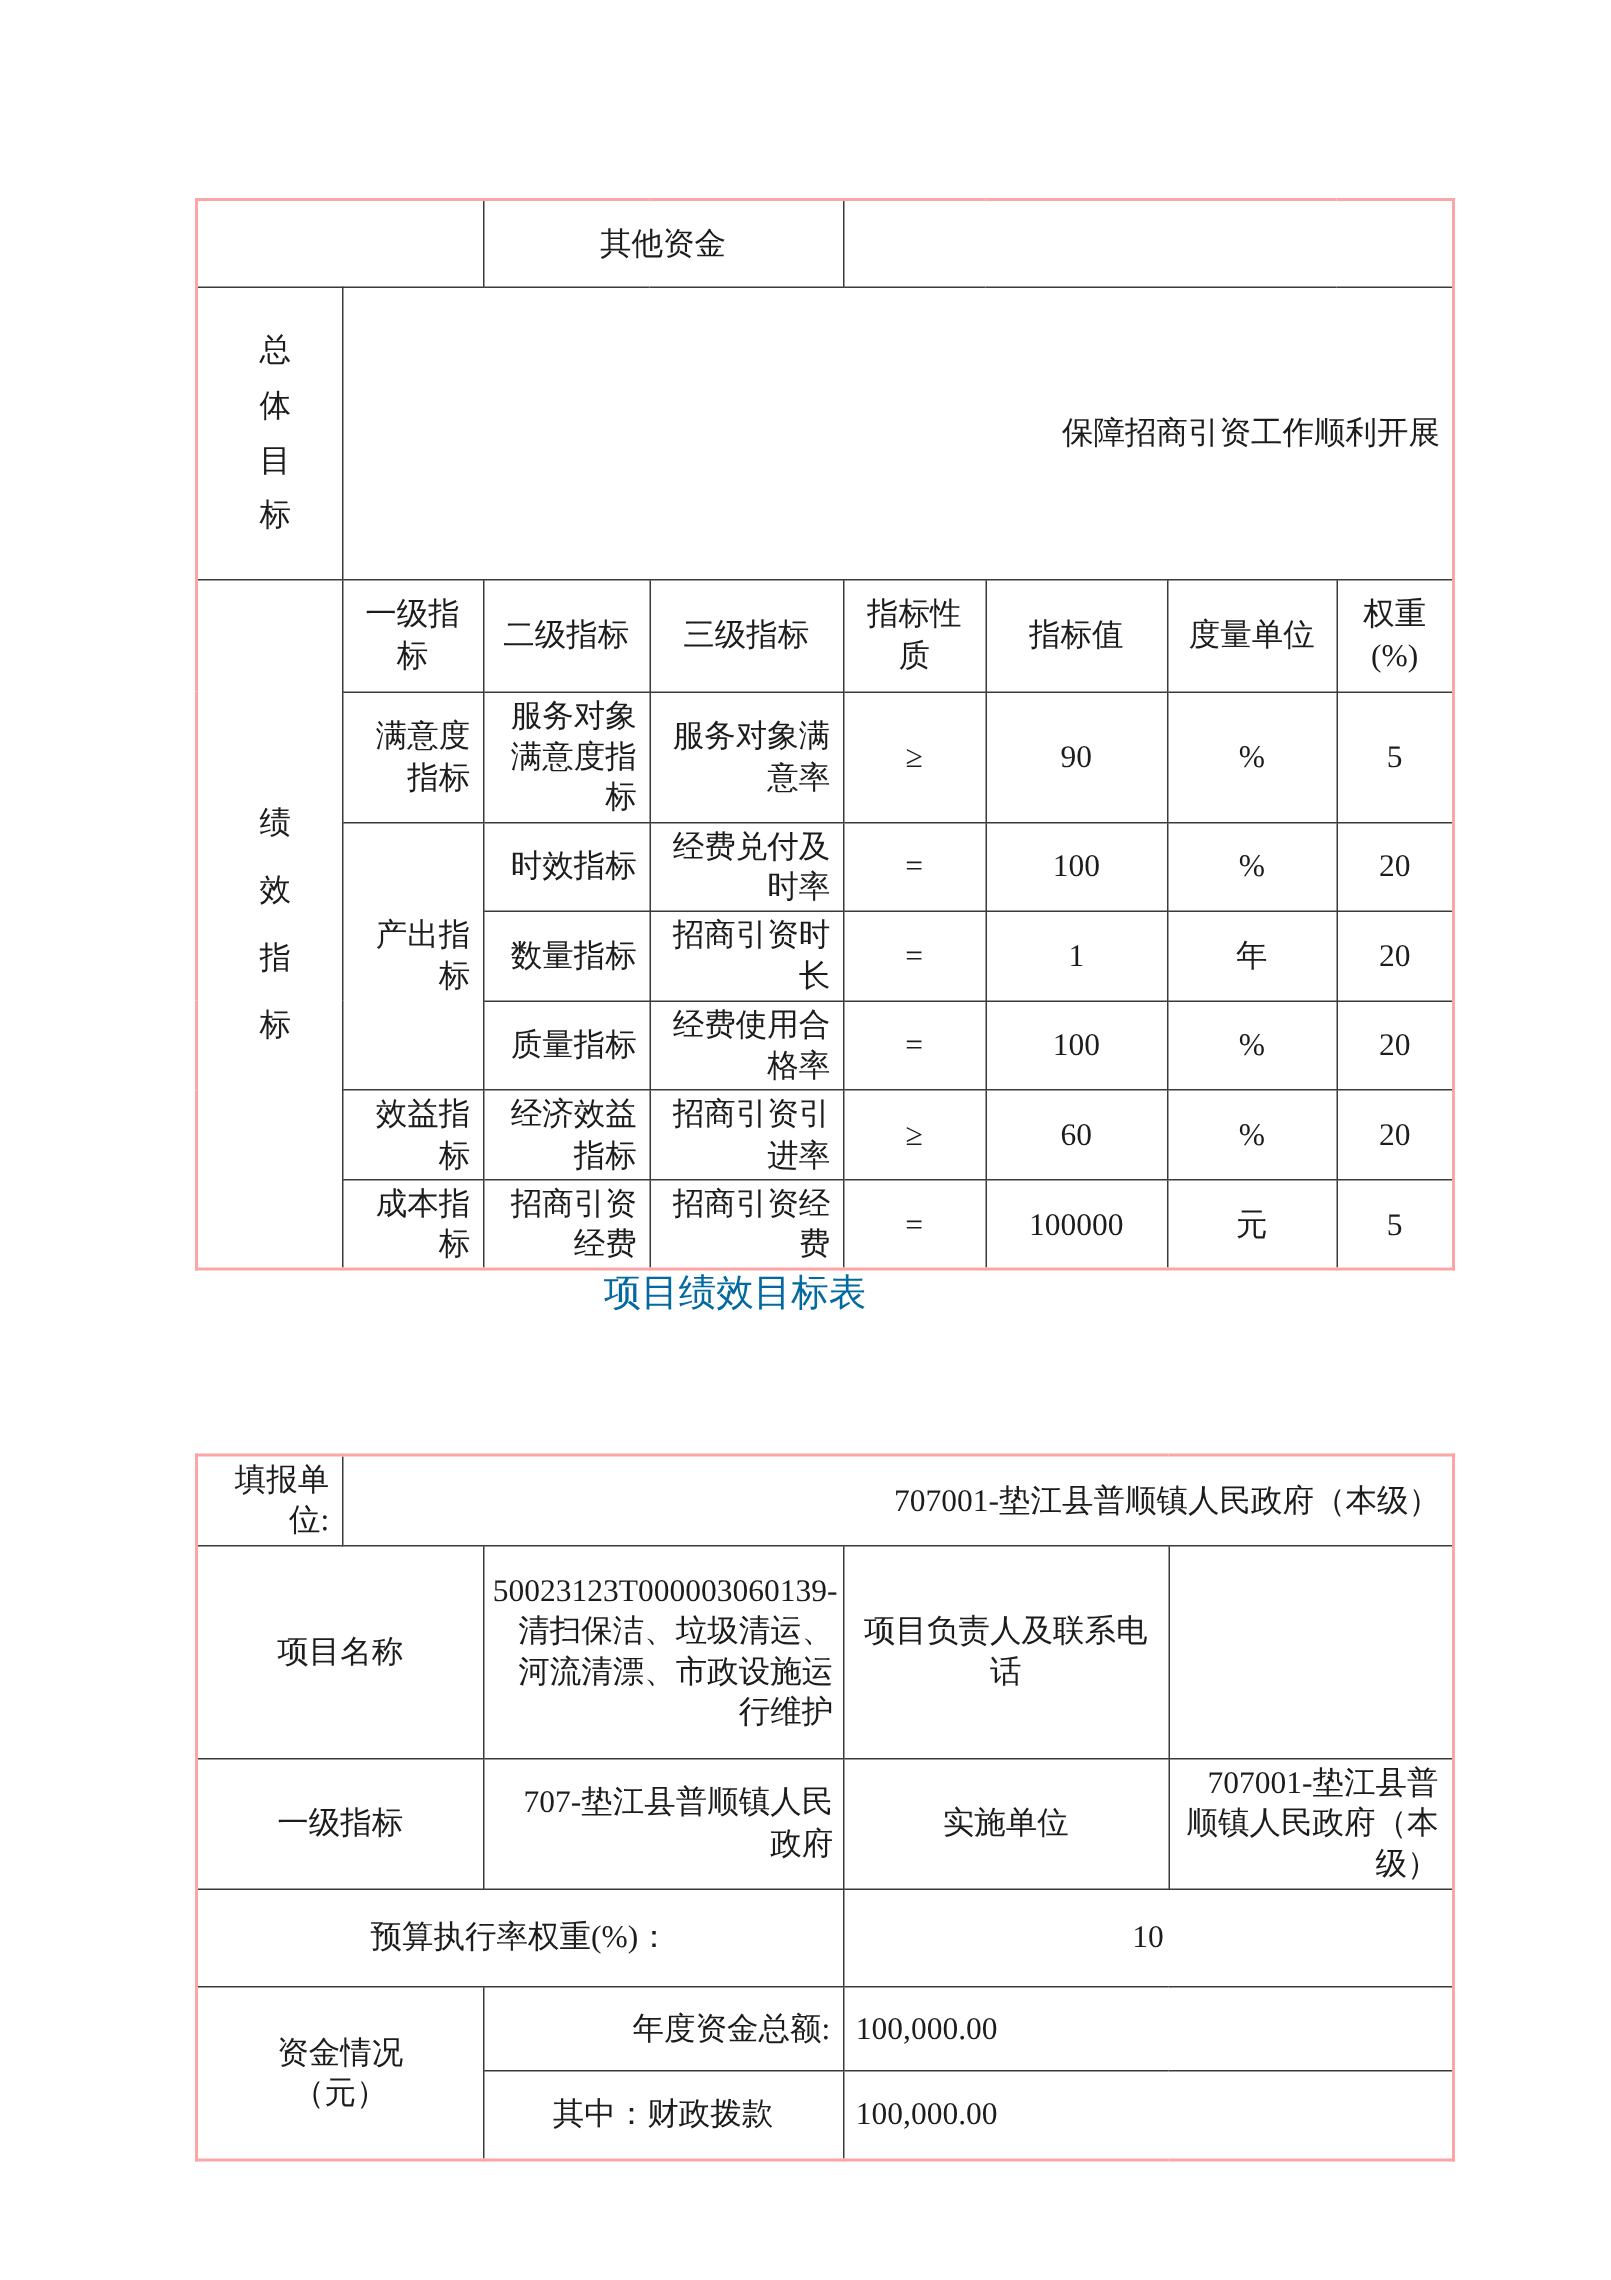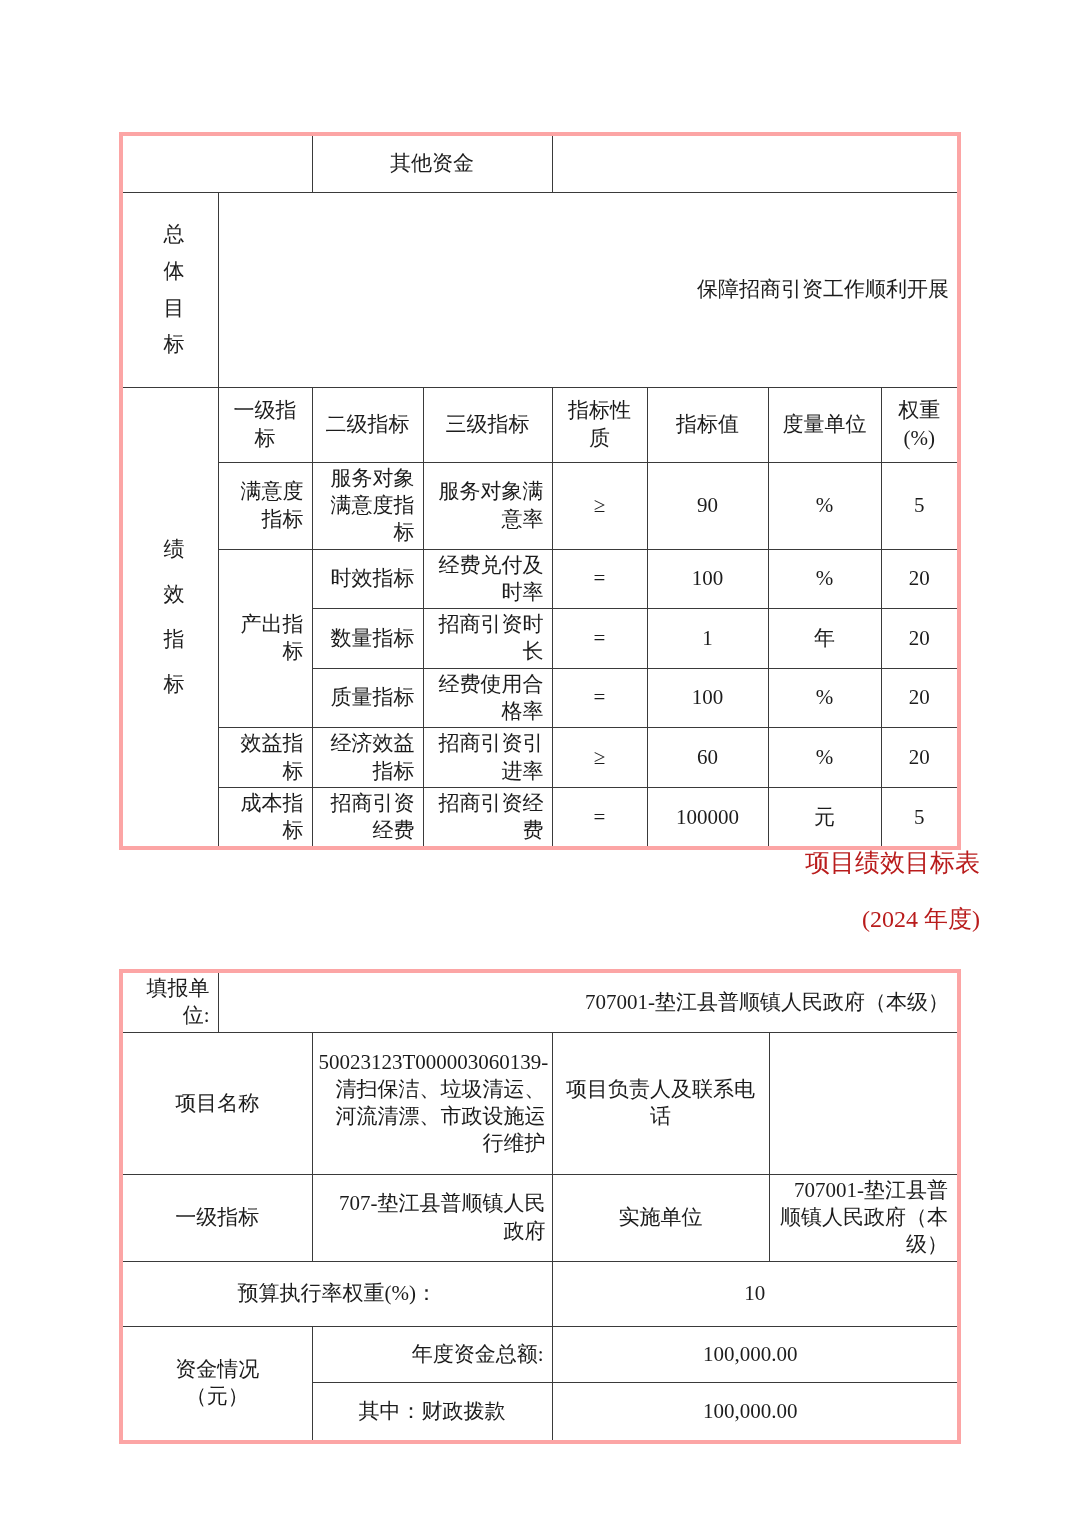--- a/index.html
+++ b/index.html
@@ -15,59 +15,59 @@
   }
   .page {
     position: relative;
     width: 1074px;
     height: 1520px;
     background: #ffffff;
     overflow: hidden;
   }
   table.doc {
     position: absolute;
-    left: 119px;
+    left: 130px;
     width: 838px;
     border-collapse: collapse;
     table-layout: fixed;
     background: #ffffff;
-    border: 4px solid #fca5a5;
+    border: 2px solid #fca5a5;
   }
   #tbl-indicators { top: 132px; }
   #tbl-project    { top: 945px; margin-top: 24px; }
   td {
     border: 1px solid #3a3a3a;
     font-size: 21px;
     line-height: 1.3;
     padding: 2px 8px;
     vertical-align: middle;
     text-align: center;
     overflow: hidden;
     word-break: normal;
   }
   td.tl { text-align: right; }
-  td.tr { text-align: center; padding-right: 17px; }
+  td.tr { text-align: left; padding-right: 17px; }
   td.pad-l { padding-left: 12px; }
   td.pre { white-space: pre-line; }
   .vtext {
     display: inline-block;
     width: 1.35em;
     text-align: right;
     white-space: normal;
   }
   .v-goal { line-height: 1.75; }
   .v-perf { line-height: 2.15; }
   .title-block {
     position: absolute;
     left: 0;
     width: 980px;
-    text-align: right;
+    text-align: center;
     font-size: 25px;
     line-height: 30px;
-    color: #b91c1c;
+    color: #0369a1;
   }
   #doc-title    { top: 848px; }
   #doc-subtitle { top: 904px; font-size: 24px; }
 </style>
 </head>
 <body>
 
 <div class="page">
 
   <table class="doc" id="tbl-indicators">
@@ -155,21 +155,20 @@
       <td class="tl">招商引资经费</td>
       <td>=</td>
       <td>100000</td>
       <td>元</td>
       <td>5</td>
     </tr>
   </tbody>
     </table>
 
   <div class="title-block" id="doc-title">项目绩效目标表</div>
-  <div class="title-block" id="doc-subtitle">(2024 年度)</div>
 
   <table class="doc" id="tbl-project">
     <colgroup>
       <col style="width:97px">
         <col style="width:94px">
         <col style="width:240px">
         <col style="width:217px">
         <col style="width:190px">
     </colgroup>
     <tbody>

